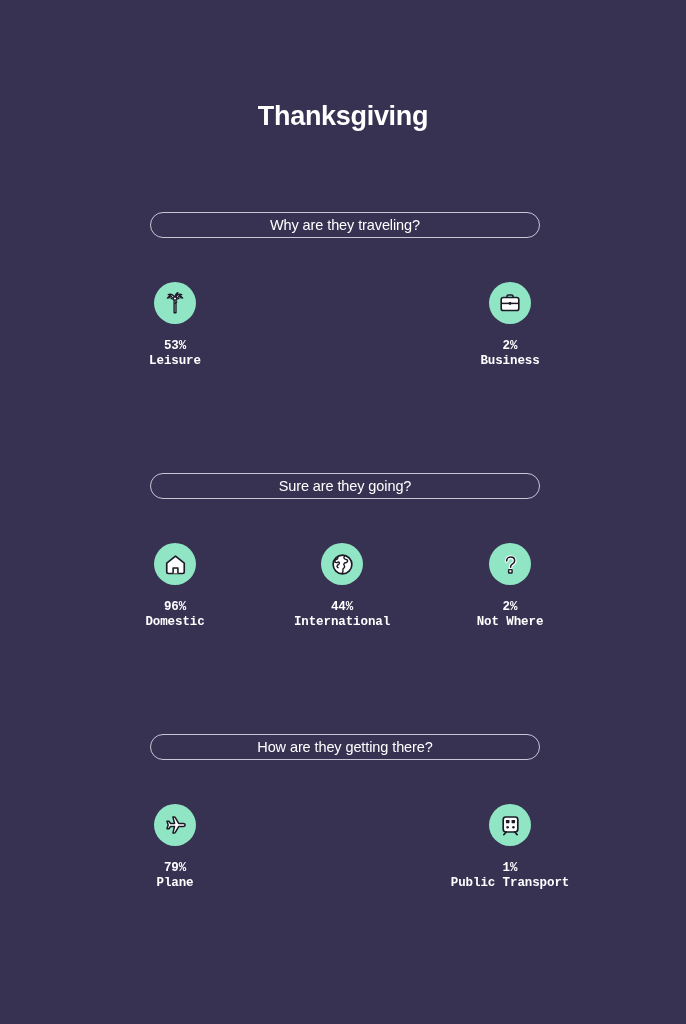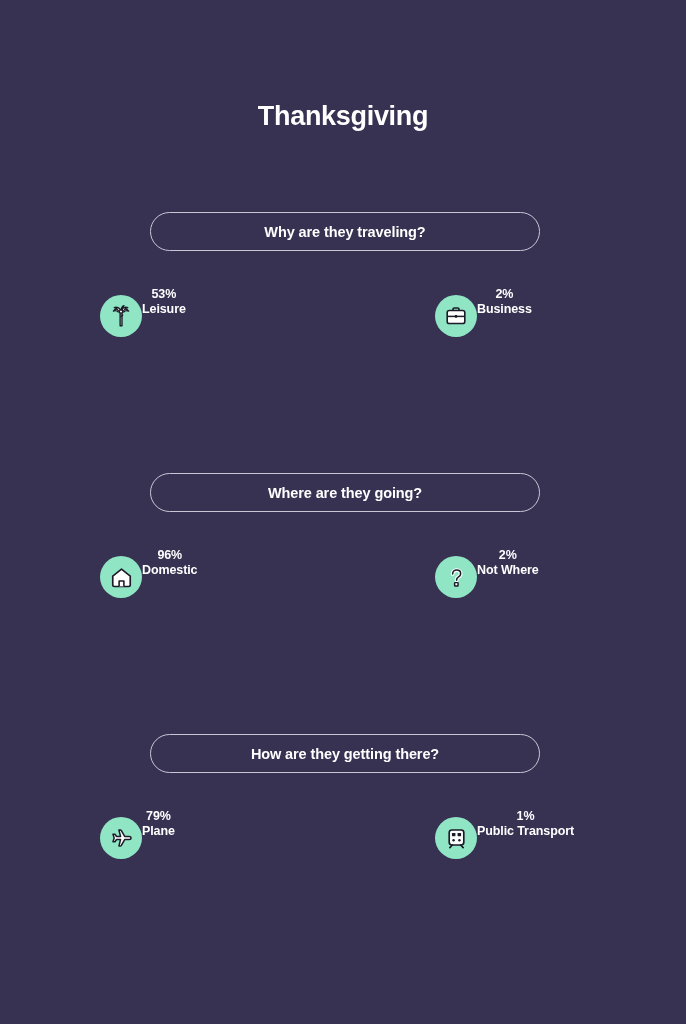--- a/index.html
+++ b/index.html
@@ -41,44 +41,45 @@
     left: 150px;
     width: 390px;
   }
   .section-1 { top: 212px; }
   .section-2 { top: 473px; }
   .section-3 { top: 734px; }
 
   .pill {
     box-sizing: border-box;
     width: 390px;
-    height: 39px;
+    height: 26px;
     border: 1.4px solid #C9C6D6;
     border-radius: 24px;
     display: flex;
     align-items: center;
     justify-content: center;
     color: #FFFFFF;
     font-size: 14.5px;
-    font-weight: bold;
+    font-weight: normal;
     letter-spacing: -0.1px;
   }
 
   .items {
     margin-top: 0;
     position: relative;
     height: 110px;
   }
   .item {
     position: absolute;
     top: 0;
     width: 150px;
     display: flex;
-    flex-direction: row;
+    flex-direction: column;
     align-items: center;
+    font-family: Liberation Mono, monospace;
   }
   .item-0 { left: -50px; }
   .item-1 { left: 117px; }
   .item-2 { left: 285px; }
 
   .icon-circle {
     width: 42px;
     height: 42px;
     border-radius: 50%;
     background: #90E6C4;
@@ -154,39 +155,54 @@
           <span class="pct">2%</span>
           <span class="cat">Business</span>
         </div>
       </div>
 
     </div>
   </div>
 
   <div class="section section-2">
     <div class="pill">
-      <span>Where are they going?</span>
+      <span>Sure are they going?</span>
     </div>
     <div class="items">
 
       <div class="item item-0">
         <div class="icon-circle">
           <span>
             <svg width="25" height="25" viewBox="0 0 24 24">
               <path d="M3.6 10.6 L12 3.9 l8.4 6.7 V19 c0 0.9-0.7 1.6-1.6 1.6 H5.2 c-0.9 0-1.6-0.7-1.6-1.6z" fill="#FFFFFF" stroke="#1b1b28" stroke-width="1.6" stroke-linejoin="round"></path>
               <path d="M9.7 20.5 v-5.1 h4.6 v5.1" fill="#FFFFFF" stroke="#1b1b28" stroke-width="1.5" stroke-linejoin="round"></path>
             </svg>
           </span>
         </div>
         <div class="labels">
           <span class="pct">96%</span>
           <span class="cat">Domestic</span>
         </div>
       </div>
 
+      <div class="item item-1">
+        <div class="icon-circle">
+          <span>
+            <svg width="25" height="25" viewBox="0 0 24 24">
+              <circle cx="12" cy="12" r="9" fill="#FFFFFF" stroke="#1b1b28" stroke-width="1.6"></circle>
+              <path d="M7.4 4.6 c0.3 1.5-0.4 2.3-1.5 2.6-1.1 0.3-1.6 1.2-1 2.2 0.6 1 1.8 0.9 2.5 0.4 0.8-0.5 1.7 0 1.6 1-0.1 1.1-1.3 1.2-1.9 2-0.6 0.8-0.2 1.9 0.6 2.3" fill="none" stroke="#1b1b28" stroke-width="1.35" stroke-linecap="round" stroke-linejoin="round"></path>
+              <path d="M14.2 3.6 c-0.9 0.9-1.1 2-0.5 2.8 0.6 0.8 1.9 0.6 2.7 1.2 0.8 0.6 0.5 1.9-0.4 2.4-0.9 0.5-1.6 0.2-2.3 0.8-0.7 0.6-0.4 1.7 0.1 2.5 0.5 0.8 0.2 1.8-0.6 2.2-0.8 0.4-1 1.3-0.8 2.3 0.2 1 0 1.8-0.7 2.4" fill="none" stroke="#1b1b28" stroke-width="1.35" stroke-linecap="round" stroke-linejoin="round"></path>
+            </svg>
+          </span>
+        </div>
+        <div class="labels">
+          <span class="pct">44%</span>
+          <span class="cat">International</span>
+        </div>
+      </div>
 
       <div class="item item-2">
         <div class="icon-circle">
           <span>
             <svg width="25" height="25" viewBox="0 0 24 24">
               <path d="M8.3 8.6 c0-2.2 1.7-3.8 3.9-3.8 2.2 0 3.8 1.5 3.8 3.5 0 1.8-1.1 2.6-2.3 3.3-1.1 0.7-1.6 1.3-1.6 2.5 v0.6" fill="none" stroke="#FFFFFF" stroke-width="3.6" stroke-linecap="round" stroke-linejoin="round"></path>
               <path d="M8.3 8.6 c0-2.2 1.7-3.8 3.9-3.8 2.2 0 3.8 1.5 3.8 3.5 0 1.8-1.1 2.6-2.3 3.3-1.1 0.7-1.6 1.3-1.6 2.5 v0.6" fill="none" stroke="#1b1b28" stroke-width="1.5" stroke-linecap="round" stroke-linejoin="round"></path>
               <rect x="10.2" y="16.9" width="3.3" height="3.3" rx="0.5" fill="#FFFFFF" stroke="#1b1b28" stroke-width="1.4"></rect>
             </svg>
           </span>

